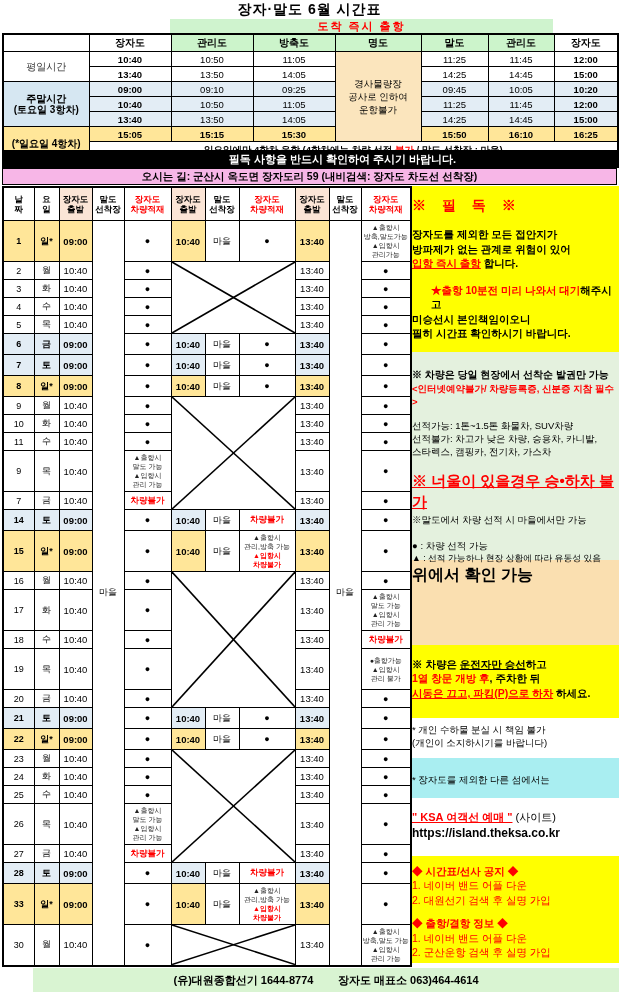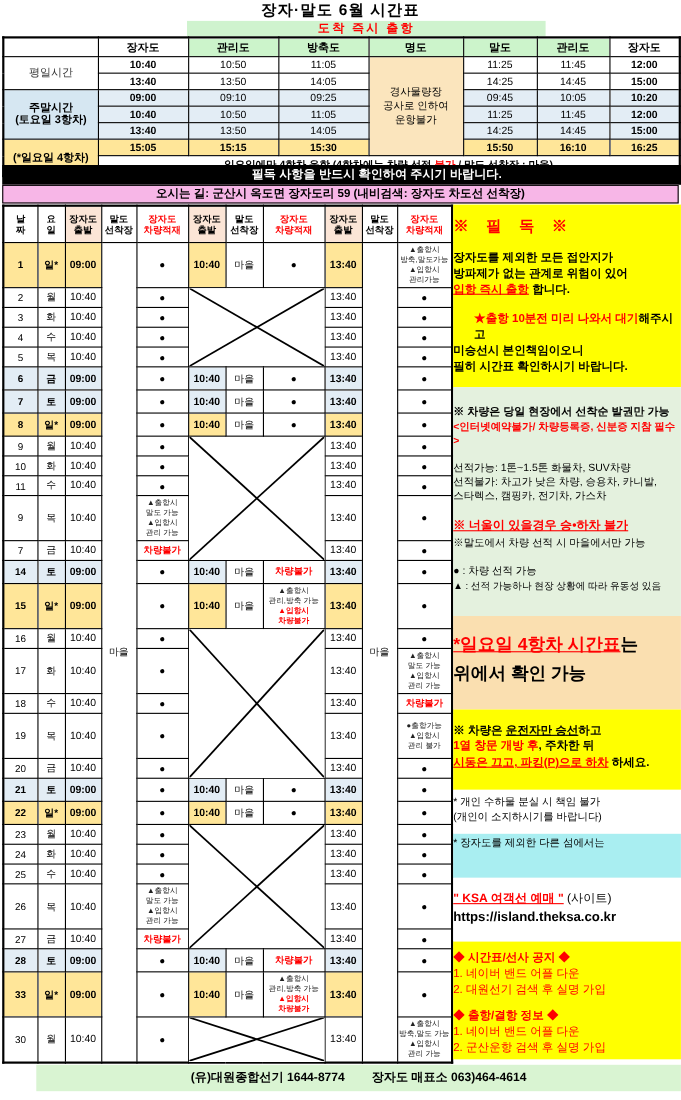--- a/index.html
+++ b/index.html
@@ -5,21 +5,21 @@
   html,body{margin:0;padding:0;background:#fff;}
   .page{position:relative;width:619px;height:1000px;background:#fff;overflow:hidden;
         font-family:"Liberation Sans",sans-serif;color:#000;}
   .red{color:#ff0000;}
   .bold{font-weight:bold;}
   .und{text-decoration:underline;}
 
   
   .title{position:absolute;top:1px;left:0;width:100%;text-align:center;
          font-size:14px;font-weight:bold;letter-spacing:1px;}
-  .banner{position:absolute;left:170px;top:19px;width:326px;height:14px;background:#cff3ce;
+  .banner{position:absolute;left:170px;top:19px;width:383px;height:14px;background:#cff3ce;
           text-align:center;font-size:11px;font-weight:bold;color:#ff0000;line-height:14px;letter-spacing:2px;}
 
   
   table{border-collapse:collapse;table-layout:fixed;}
   td,th{border:1px solid #000;padding:0;overflow:hidden;}
   #top-table{position:absolute;left:2px;top:33px;width:615px;border:2px solid #000;
              font-size:9.5px;text-align:center;}
   #top-table th{font-size:10px;font-weight:bold;height:16px;background:#fff;}
   #top-table th.green{background:#ccf4cb;}
   #top-table td{height:14px;}
@@ -569,40 +569,39 @@
         <div class="line" style="font-size: 10.5px; padding-top: 12px; margin-left: 19px;"><span class="red bold">★출항 10분전 미리 나와서 대기</span><span class="bold">해주시고</span></div>
         <div class="line" style="font-size: 10.5px;"><span class="bold">미승선시 본인책임</span><span class="bold">이오니</span></div>
         <div class="line" style="font-size: 10.5px;"><span class="bold">필히 시간표 확인</span><span class="bold">하시기 바랍니다.</span></div>
       </div>
       <div class="section" style="background: rgb(228, 241, 222); height: 208px;">
         <div class="line" style="font-size: 10px; padding-top: 16px;"><span class="bold">※ 차량은 당일 현장에서 선착순 발권만 가능</span></div>
         <div class="line" style="font-size: 9.5px;"><span class="red bold">&lt;인터넷예약불가/ 차량등록증, 신분증 지참 필수&gt;</span></div>
         <div class="line" style="font-size: 9.5px; padding-top: 11px;"><span>선적가능:  1톤~1.5톤 화물차, SUV차량</span></div>
         <div class="line" style="font-size: 9.5px;"><span>선적불가: 차고가 낮은 차량, 승용차, 카니발,</span></div>
         <div class="line" style="font-size: 9.5px;"><span>스타렉스, 캠핑카, 전기차, 가스차</span></div>
-        <div class="line" style="font-size: 11px; padding-top: 13px;"><span class="red bold und">※ 너울이 있을경우 승•하차 불가</span></div>
+        <div class="line" style="font-size: 15px; padding-top: 13px;"><span class="red bold und">※ 너울이 있을경우 승•하차 불가</span></div>
         <div class="line" style="font-size: 9.5px;"><span>※말도에서 차량 선적 시 마을에서만 가능</span></div>
         <div class="line" style="font-size: 9.5px; padding-top: 13px;"><span>● : 차량 선적 가능</span></div>
         <div class="line" style="font-size: 8.8px;"><span>▲ : 선적 가능하나 현장  상황에 따라 유동성 있음</span></div>
       </div>
       <div class="section" style="background: rgb(250, 223, 176); height: 85px;">
-        <div class="line" style="font-size: 16px; padding-top: 16px;"><span class="red bold und">*일요일 4항차 시간표</span><span class="bold">는</span></div>
         <div class="line" style="font-size: 16px; padding-top: 4px;"><span class="bold">위에서 확인 가능</span></div>
       </div>
       <div class="section" style="background: rgb(255, 255, 0); height: 73px;">
         <div class="line" style="font-size: 10.5px; padding-top: 12px;"><span class="bold">※ 차량은 </span><span class="bold und">운전자만 승선</span><span class="bold">하고</span></div>
         <div class="line" style="font-size: 10.5px;"><span class="red bold">1열 창문 개방 후</span><span class="bold">, 주차한 뒤</span></div>
         <div class="line" style="font-size: 10.5px;"><span class="red bold und">시동은 끄고, 파킹(P)으로 하차</span><span class="bold"> 하세요.</span></div>
       </div>
       <div class="section" style="background: rgb(255, 255, 255); height: 40px;">
         <div class="line" style="font-size: 9.5px; padding-top: 5px;"><span>* 개인 수하물 분실 시 책임 불가</span></div>
         <div class="line" style="font-size: 9.5px;"><span>(개인이 소지하시기를 바랍니다)</span></div>
       </div>
       <div class="section" style="background: rgb(169, 238, 241); height: 40px;">
-        <div class="line" style="font-size: 9.5px; padding-top: 2px;"><span>* 장자도를 제외한 다른 섬에서는</span></div>
+        <div class="line" style="font-size: 9.5px; padding-top: 15px;"><span>* 장자도를 제외한 다른 섬에서는</span></div>
       </div>
       <div class="section" style="background: rgb(255, 255, 255); height: 58px;">
         <div class="line" style="font-size: 11px; padding-top: 12px;"><span class="red bold und">" KSA 여객선 예매 "</span><span> (사이트)</span></div>
         <div class="line" style="font-size: 12px;"><span class="bold">https://island.theksa.co.kr</span></div>
       </div>
       <div class="section" style="background: rgb(255, 255, 0); height: 107px;">
         <div class="line" style="font-size: 10.5px; padding-top: 8px;"><span class="red bold">◆ 시간표/선사 공지 ◆</span></div>
         <div class="line" style="font-size: 10.5px;"><span class="red">1. 네이버 밴드 어플 다운</span></div>
         <div class="line" style="font-size: 10.5px;"><span class="red">2. 대원선기 검색 후 실명 가입</span></div>
         <div class="line" style="font-size: 10.5px; padding-top: 9px;"><span class="red bold">◆ 출항/결항 정보 ◆</span></div>

